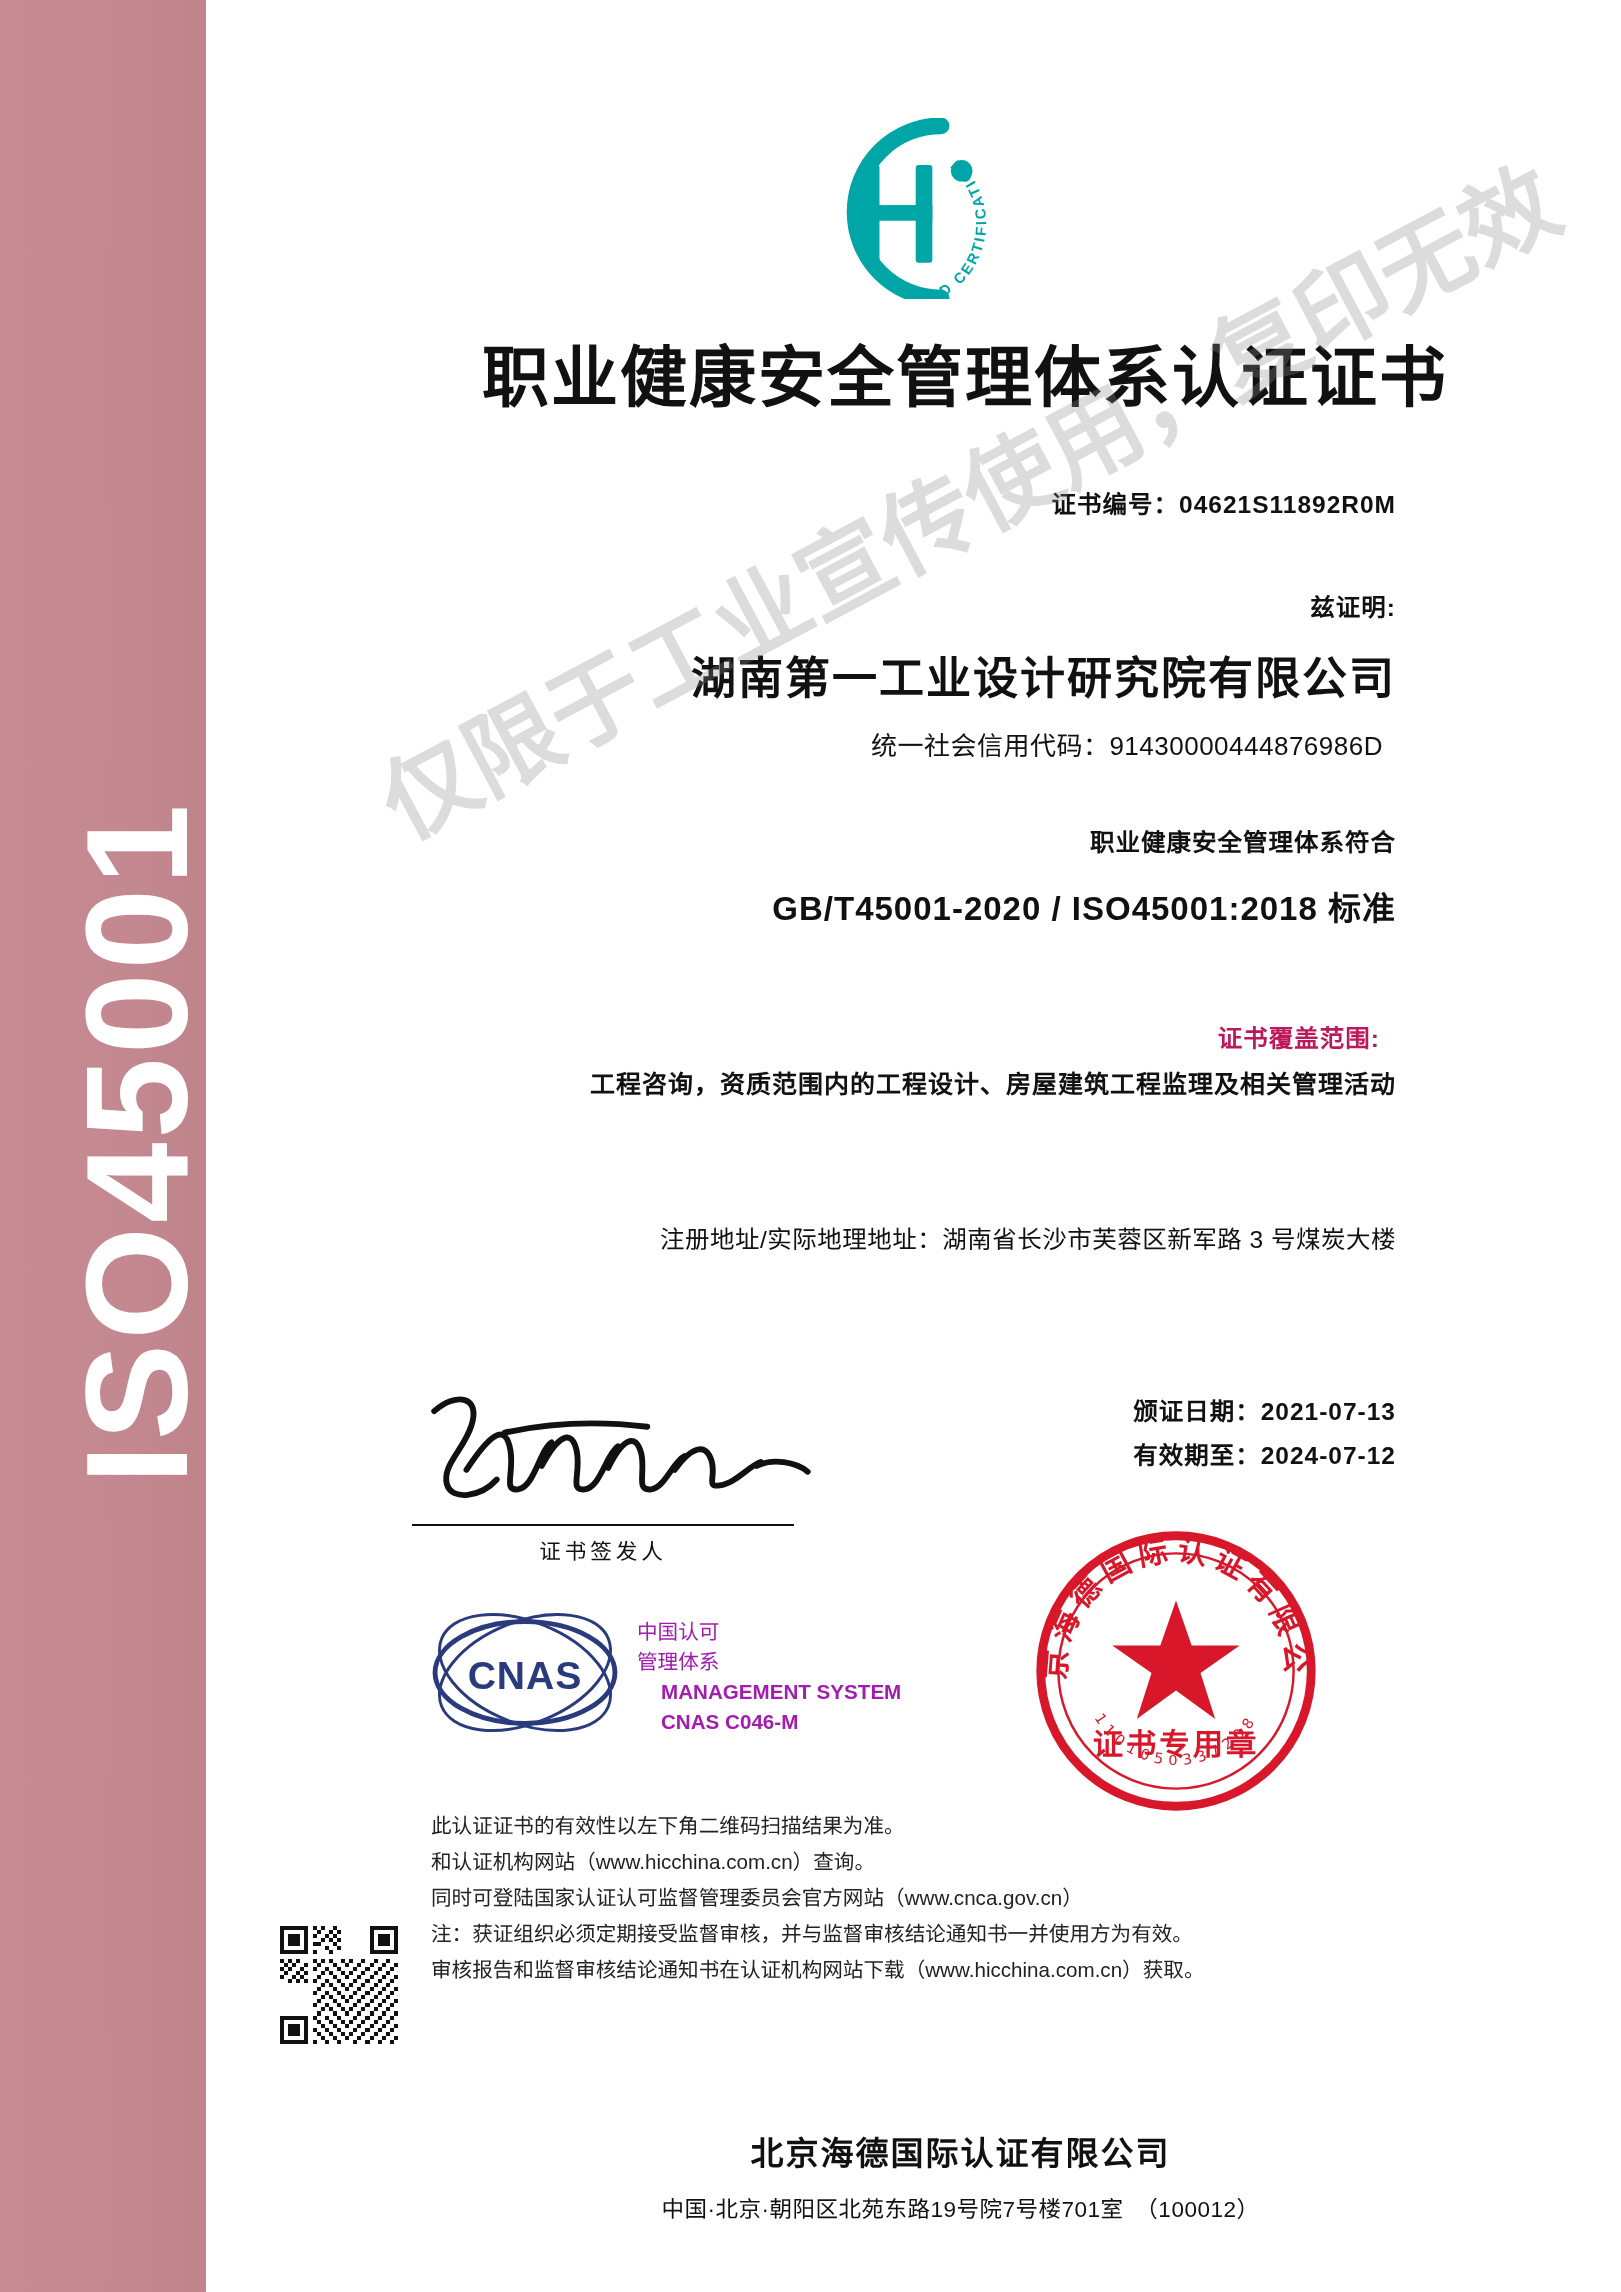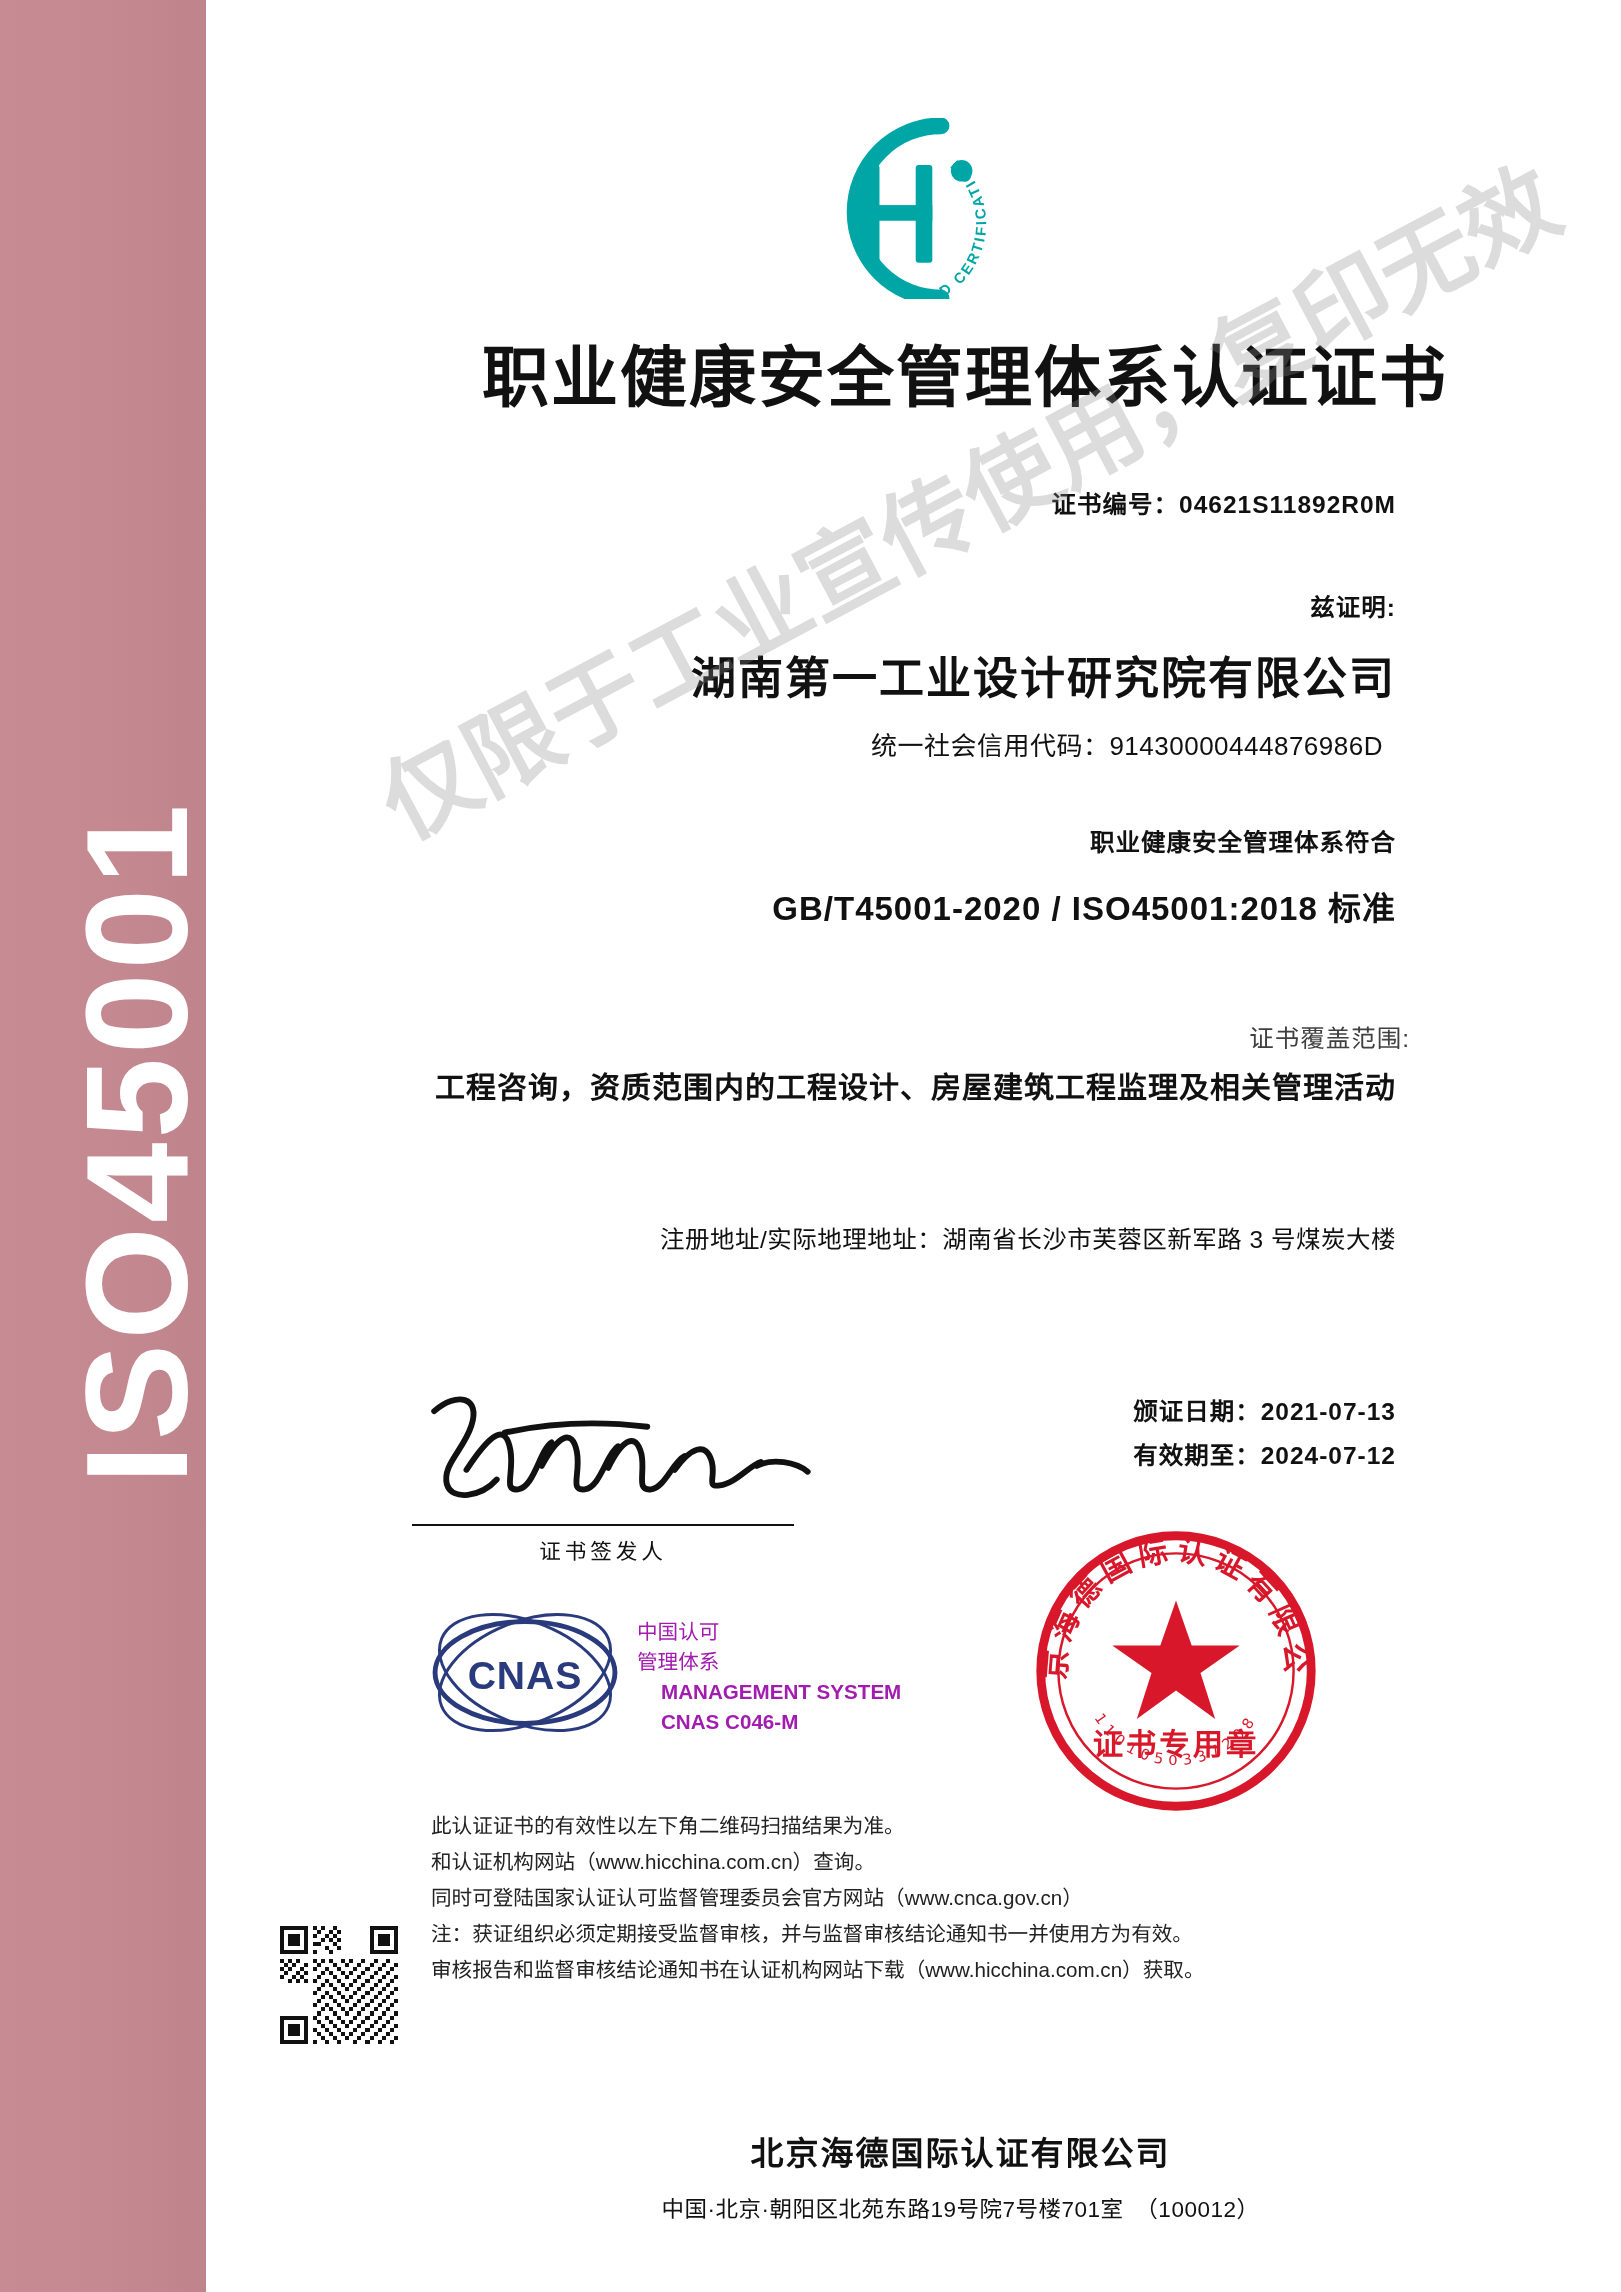--- a/index.html
+++ b/index.html
@@ -131,34 +131,34 @@
     position: absolute;
     right: 225px;
     top: 882px;
     font-size: 33px;
     font-weight: bold;
     color: #111;
     letter-spacing: 1px;
   }
   .scope-label {
     position: absolute;
-    right: 211px;
+    right: 241px;
     top: 1019px;
     font-size: 24.5px;
-    font-weight: normal;
-    color: #404040;
+    font-weight: bold;
+    color: #be185d;
     letter-spacing: 1px;
   }
   .scope-text {
     position: absolute;
     right: 225px;
     top: 1068px;
     width: 1078px;
     text-align: right;
-    font-size: 30px;
+    font-size: 25px;
     font-weight: bold;
     color: #111;
     line-height: 1.35;
     letter-spacing: 1px;
   }
   .address-line {
     position: absolute;
     right: 225px;
     top: 1220px;
     font-size: 24.5px;

